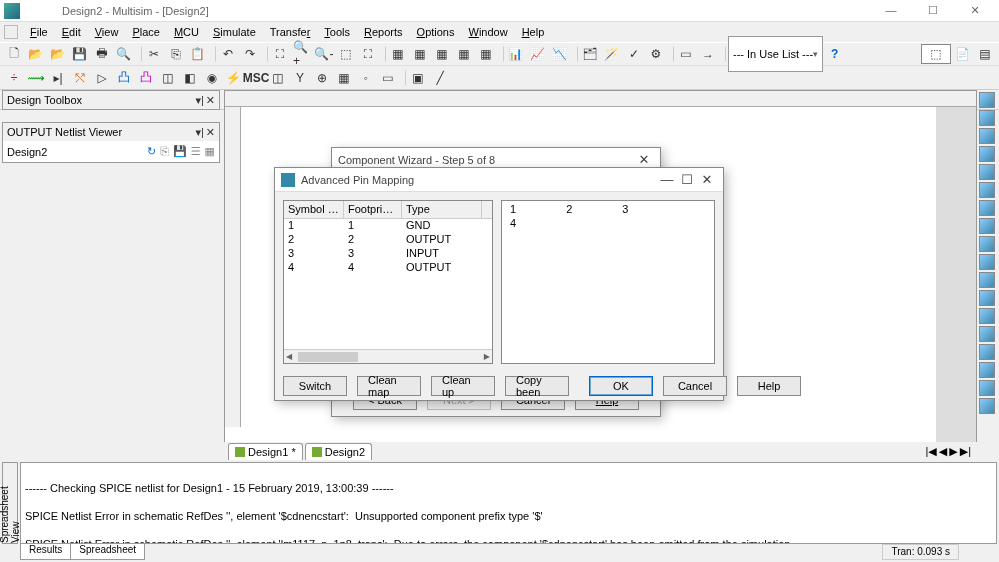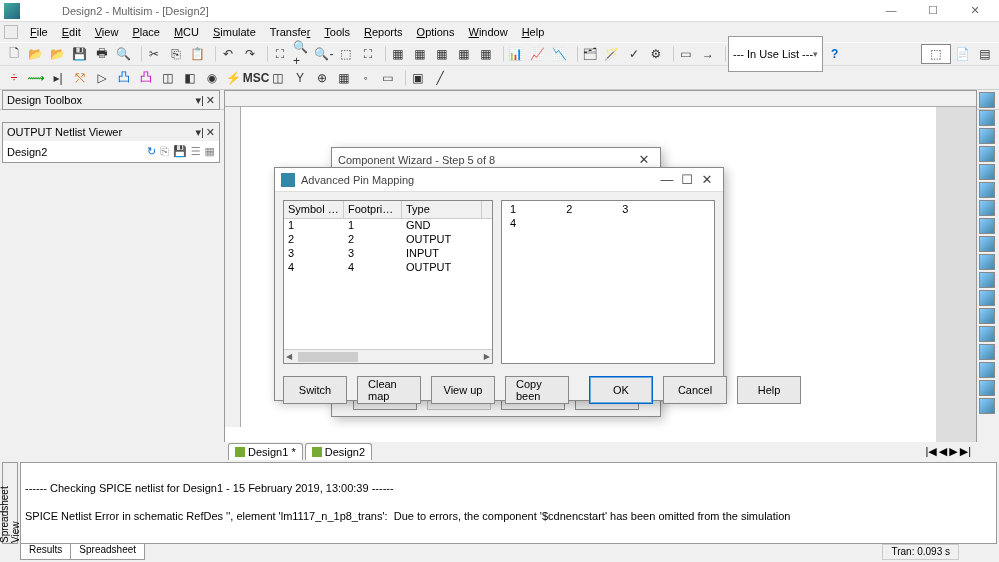--- a/index.html
+++ b/index.html
@@ -60,21 +60,21 @@
 .log-side { position: absolute; left: 2px; bottom: 18px; width: 16px; height: 82px; background: #f0f0f0; border: 1px solid #999; writing-mode: vertical-rl; transform: rotate(180deg); font-size: 10px; display: flex; align-items: center; justify-content: center; }
 .log-tabs { position: absolute; left: 20px; bottom: 2px; height: 16px; display: flex; justify-content: center; }
 .log-tab { border: 1px solid #999; border-top: none; background: #fff; padding: 0 8px; font-size: 10px; margin-right: -1px; }
 .status-right { position: absolute; right: 40px; bottom: 2px; height: 16px; font-size: 10px; padding: 1px 8px; border: 1px solid #ccc; background: #f0f0f0; }
 
 
 .dialog { position: absolute; background: #f0f0f0; border: 1px solid #888; box-shadow: 3px 3px 10px rgba(0,0,0,0.25); }
 .dialog-title { height: 24px; display: flex; align-items: center; padding: 0 6px; color: #444; background: #fff; border-bottom: 1px solid #ddd; }
 .dialog-title .spacer { flex: 1; }
 .dialog-title .dctrl { width: 20px; text-align: center; font-size: 13px; cursor: default; }
-.dlg-btn { min-width: 64px; height: 28px; border: 1px solid #888; background: #e9e9e9; display: inline-flex; align-items: center; justify-content: center; padding: 0 10px; cursor: default; }
+.dlg-btn { min-width: 64px; height: 20px; border: 1px solid #888; background: #e9e9e9; display: inline-flex; align-items: center; justify-content: center; padding: 0 10px; cursor: default; }
 .dlg-btn.primary { border: 1px solid #06c; box-shadow: 0 0 0 1px #6ad inset; }
 .dlg-btn.disabled { color: #999; border-color: #bbb; }
 
 
 .wizard { left: 331px; top: 147px; width: 330px; height: 270px; }
 
 
 .apm { left: 274px; top: 167px; width: 450px; height: 234px; }
 .apm .body { padding: 8px; display: flex; gap: 8px; height: 180px; }
 .apm .tablewrap { border: 1px solid #888; background: #fff; position: relative; }
@@ -281,20 +281,21 @@
     <span>|◀</span>
     <span>◀</span>
     <span>▶</span>
     <span>▶|</span>
   </div>
 </div>
 
 <div class="log-side">Spreadsheet View</div>
 <div class="log-panel">
 <div>------ Checking SPICE netlist for Design1 - 15 February 2019, 13:00:39 ------</div>
+<div>SPICE Netlist Error in schematic RefDes '', element '$cdnencstart':  Unsupported component prefix type '$'</div>
 <div>SPICE Netlist Error in schematic RefDes '', element 'lm1117_n_1p8_trans':  Due to errors, the component '$cdnencstart' has been omitted from the simulation</div>
 
 </div>
 <div class="log-tabs">
   <div class="log-tab">Results</div>
   <div class="log-tab">Spreadsheet</div>
 </div>
 
 <div class="status-right">Tran: 0.093 s</div>
 
@@ -361,20 +362,20 @@
         <span>3</span>
       </div>
       <div style="padding:0 8px;">
         <span>4</span>
       </div>
     </div>
   </div>
   <div class="btnrow">
     <span class="dlg-btn">Switch</span>
     <span class="dlg-btn">Clean map</span>
-    <span class="dlg-btn">View up</span>
+    <span class="dlg-btn">Clean up</span>
     <span class="dlg-btn">Copy been</span>
     <span style="flex:1"></span>
     <span class="dlg-btn primary">OK</span>
     <span class="dlg-btn">Cancel</span>
     <span class="dlg-btn">Help</span>
   </div>
 </div>
 
 </body></html>

